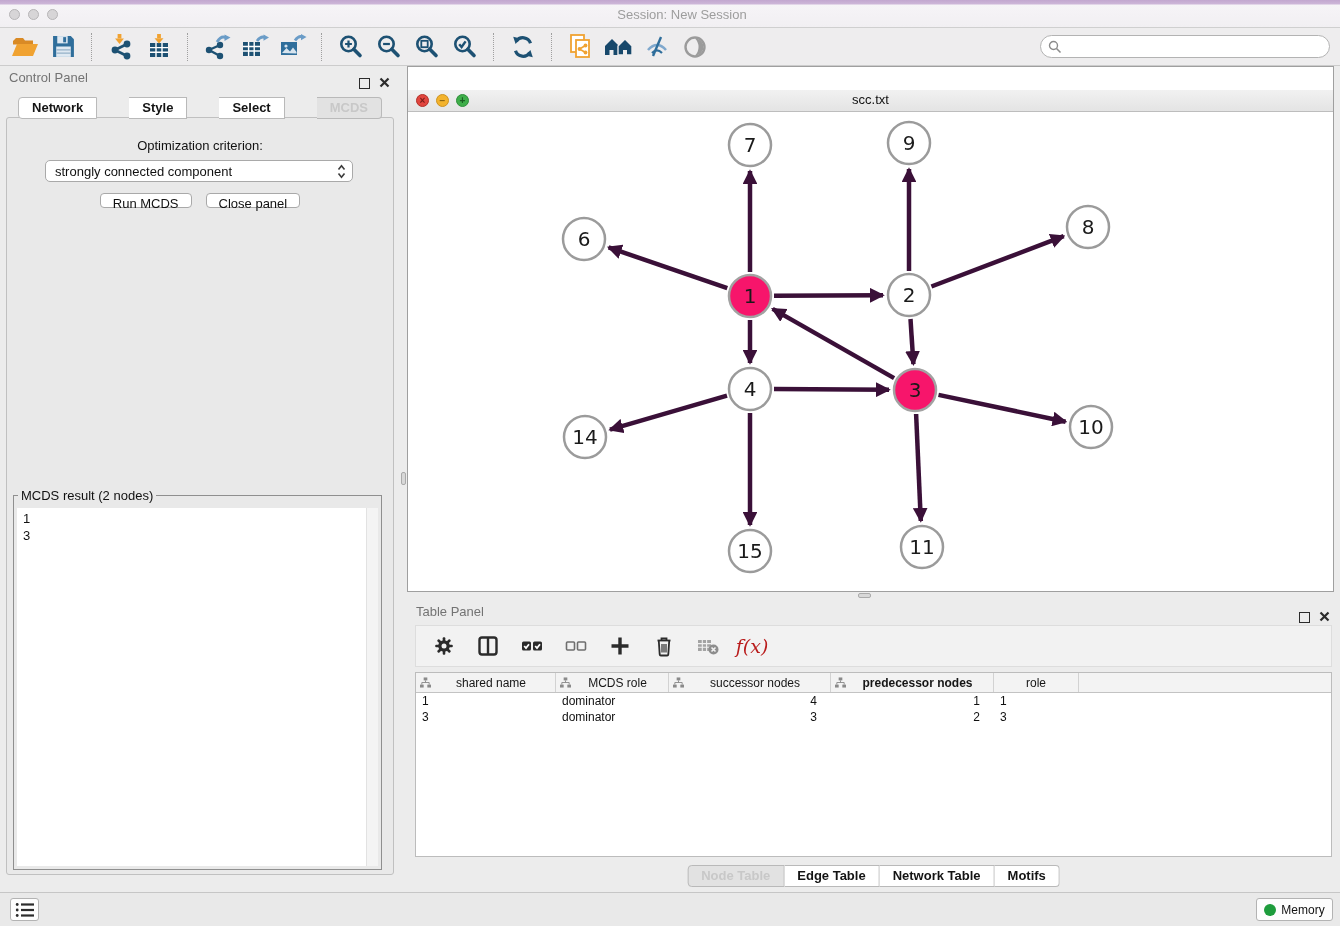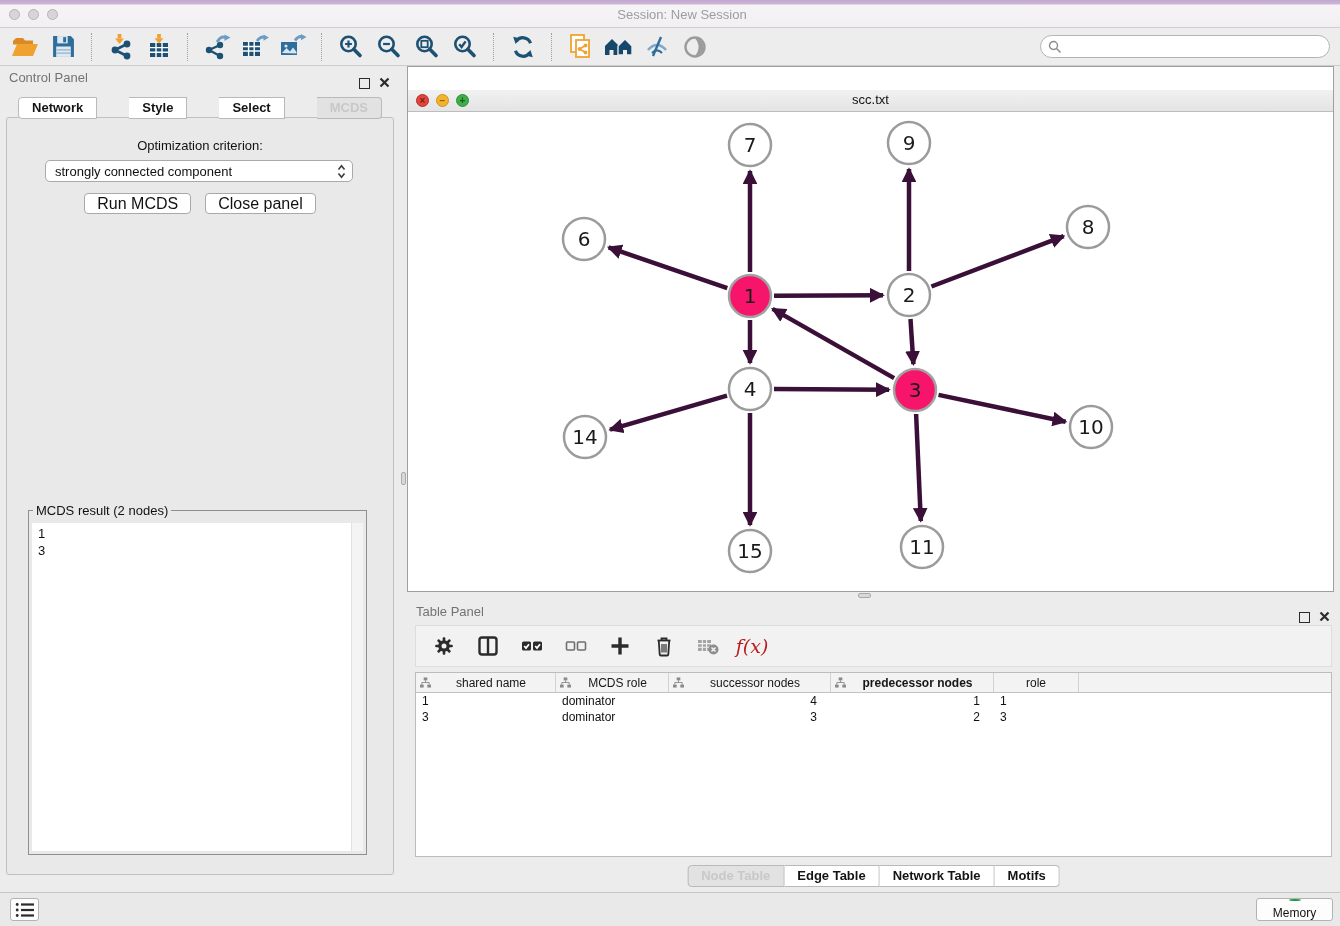--- a/index.html
+++ b/index.html
@@ -32,24 +32,24 @@
   .seg-tab:last-child{border-radius:0 4px 4px 0;}
   .seg-tab.dim{background:#e2e2e2;color:#c8c8c8;}
   .cp-tabs{top:31px;gap:32px;}
   .cp-body{position:absolute;left:6px;right:6px;top:51px;bottom:17px;background:#e9e9e9;
     border:1px solid #c0c0c0;border-radius:3px;}
   .opt-label{margin-top:20px;text-align:center;font-size:13px;color:#111;}
   .select-box{position:absolute;left:38px;width:308px;top:42px;height:22px;background:#fff;border:1px solid #a9a9a9;
     border-radius:5px;display:flex;align-items:center;font-size:13px;color:#111;padding-left:9px;box-sizing:border-box;}
   .select-box .spin{margin-left:auto;margin-right:6px;display:flex;}
   .btn-row{position:absolute;top:75px;left:0;right:0;display:flex;justify-content:center;gap:14px;}
-  .btn{background:#fff;border:1px solid #a9a9a9;border-radius:4px;font-size:16px;color:#111;
-    height:21px;line-height:17px;padding:1px 12px;box-sizing:border-box;cursor:default;}
+  .btn{background:#fff;border:1px solid #a9a9a9;border-radius:4px;font-size:13px;color:#111;
+    height:15px;line-height:17px;padding:1px 12px;box-sizing:border-box;cursor:default;}
   .result-fieldset{position:absolute;left:5px;right:10px;top:369px;bottom:3px;border:1px solid #8f8f8f;
-    margin:16px;padding:0;}
+    margin:1px;padding:0;}
   .result-fieldset legend{font-size:13px;color:#111;padding:0 3px;margin-left:4px;}
   .result-area{position:absolute;left:3px;right:3px;top:5px;bottom:3px;background:#fff;overflow:hidden;}
   .result-scroll{position:absolute;right:0;top:0;bottom:0;width:11px;background:#f4f4f4;border-left:1px solid #e2e2e2;}
   .result-text{white-space:pre;font-size:13px;line-height:17px;color:#111;padding:2px 6px;}
   
   .vsplit{position:absolute;left:400px;top:66px;width:7px;height:526px;background:#ececec;}
   .grip-v{position:absolute;left:1px;top:406px;width:5px;height:13px;background:#d8d8d8;border:1px solid #aaa;border-radius:2px;box-sizing:border-box;}
   .hsplit{position:absolute;left:407px;top:592px;width:933px;height:8px;background:#ececec;}
   .grip-h{position:absolute;left:451px;top:1px;width:13px;height:5px;background:#d8d8d8;border:1px solid #aaa;border-radius:2px;box-sizing:border-box;}
   
@@ -79,21 +79,21 @@
     box-sizing:border-box;padding:0 4px;}
   .th .lbl{flex:1;text-align:center;white-space:nowrap;overflow:hidden;}
   .trow{display:flex;height:16px;align-items:center;}
   .td{font-size:12px;color:#101010;box-sizing:border-box;padding:0 14px 0 6px;white-space:nowrap;}
   .tp-tabs{top:265px;}
   
   .statusbar{position:absolute;left:0;top:892px;width:1340px;height:34px;background:#e9e9e9;border-top:1px solid #c6c6c6;box-sizing:border-box;}
   .status-btn{position:absolute;background:#fdfdfd;border:1px solid #b3b3b3;border-radius:3px;height:23px;
     display:flex;align-items:center;justify-content:center;box-sizing:border-box;}
   .list-btn{left:10px;top:5px;width:29px;}
-  .mem-btn{right:7px;top:5px;width:77px;gap:5px;font-size:12px;color:#111;flex-direction:column;}
+  .mem-btn{right:7px;top:5px;width:77px;gap:5px;font-size:12px;color:#111;}
   .mem-dot{width:12px;height:12px;border-radius:50%;background:#1d9c3c;display:inline-block;}
 </style>
 </head>
 <body>
 
 <div class="app">
 
   <div class="titlebar">
     <div class="traffic">
       <i></i>

